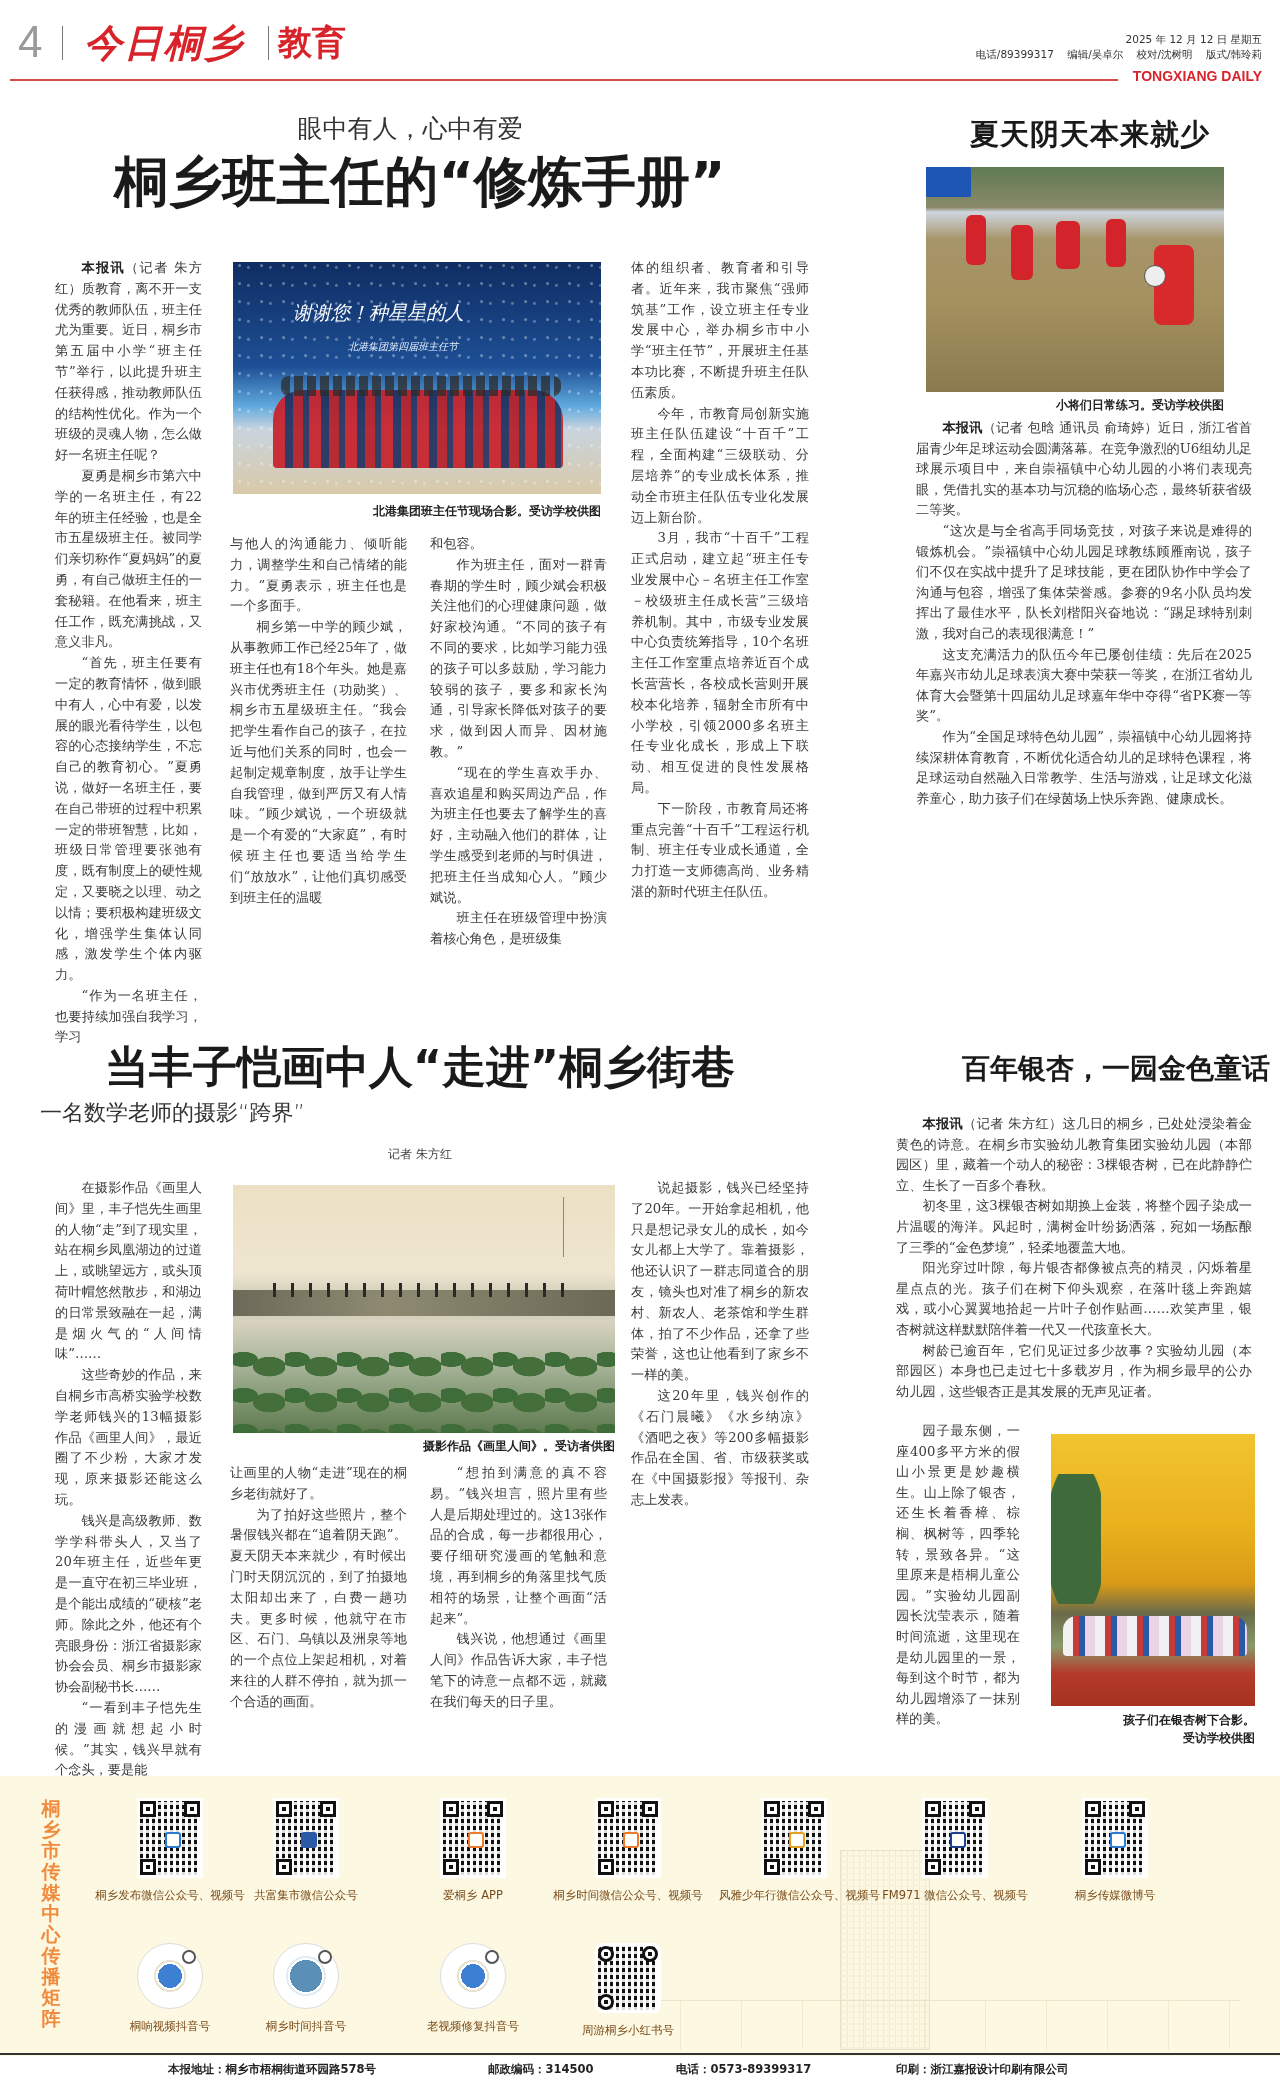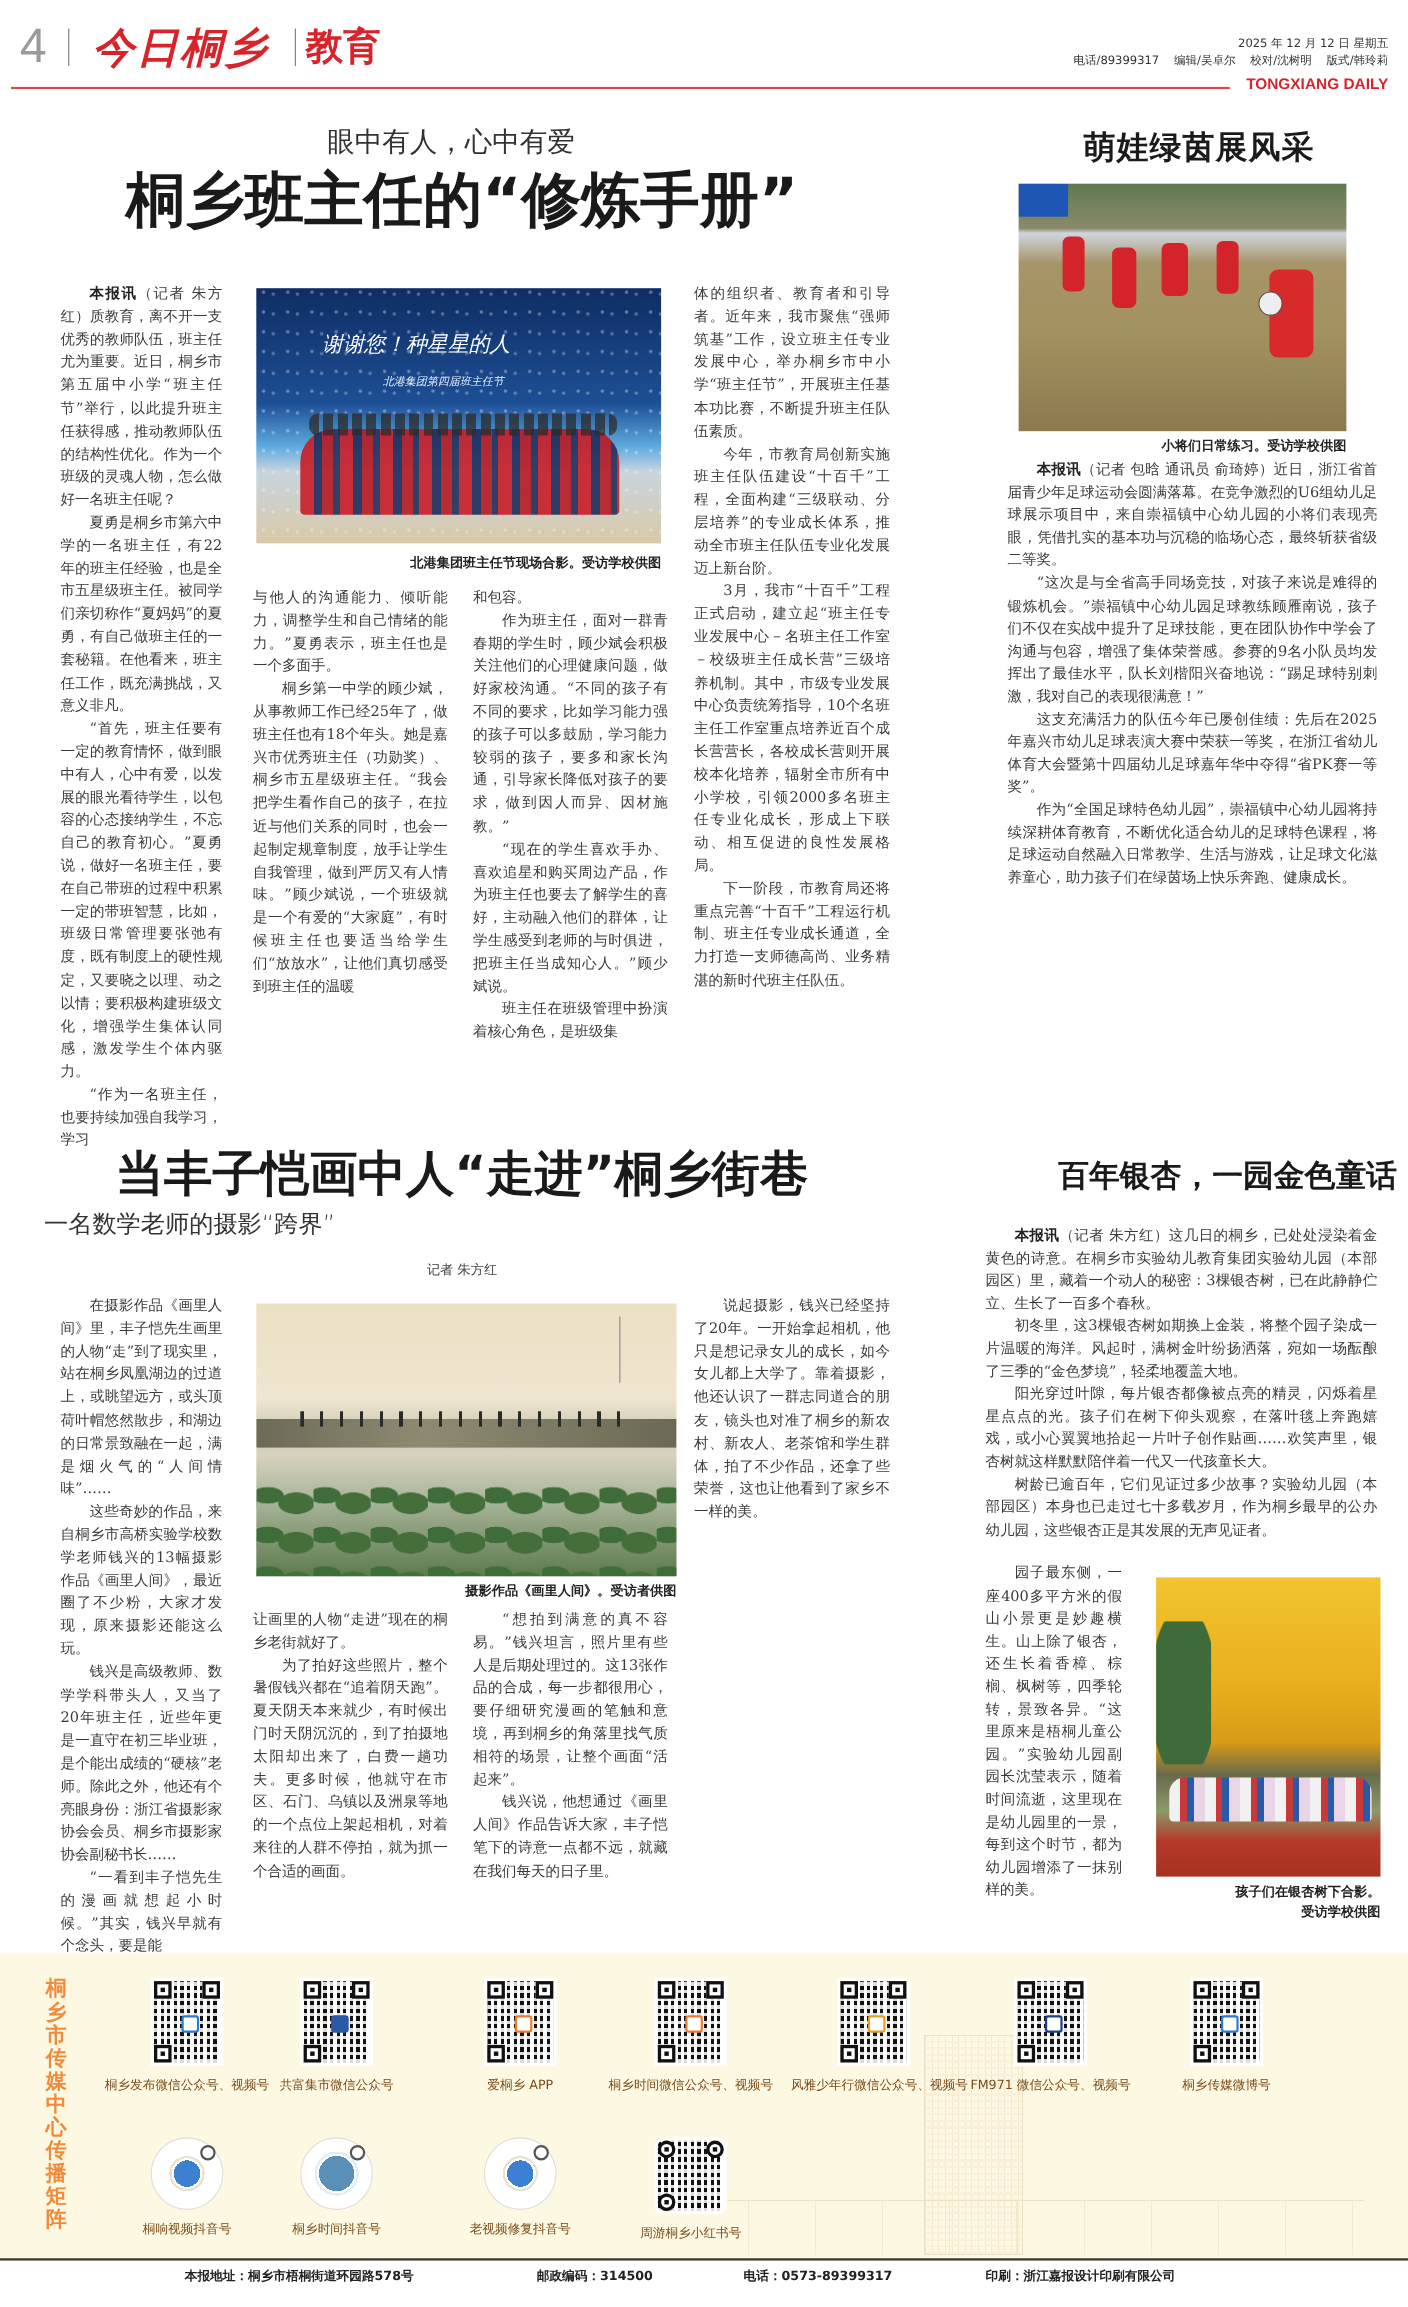--- a/index.html
+++ b/index.html
@@ -83,21 +83,21 @@
   <p>“现在的学生喜欢手办、喜欢追星和购买周边产品，作为班主任也要去了解学生的喜好，主动融入他们的群体，让学生感受到老师的与时俱进，把班主任当成知心人。”顾少斌说。</p>
   <p>班主任在班级管理中扮演着核心角色，是班级集</p>
 </div>
 <div class="col" style="left:631px;top:258px;width:178px">
   <p class="noind">体的组织者、教育者和引导者。近年来，我市聚焦“强师筑基”工作，设立班主任专业发展中心，举办桐乡市中小学“班主任节”，开展班主任基本功比赛，不断提升班主任队伍素质。</p>
   <p>今年，市教育局创新实施班主任队伍建设“十百千”工程，全面构建“三级联动、分层培养”的专业成长体系，推动全市班主任队伍专业化发展迈上新台阶。</p>
   <p>3月，我市“十百千”工程正式启动，建立起“班主任专业发展中心－名班主任工作室－校级班主任成长营”三级培养机制。其中，市级专业发展中心负责统筹指导，10个名班主任工作室重点培养近百个成长营营长，各校成长营则开展校本化培养，辐射全市所有中小学校，引领2000多名班主任专业化成长，形成上下联动、相互促进的良性发展格局。</p>
   <p>下一阶段，市教育局还将重点完善“十百千”工程运行机制、班主任专业成长通道，全力打造一支师德高尚、业务精湛的新时代班主任队伍。</p>
 </div>
 
-<div class="abs hl" style="left:905px;width:370px;top:115px;text-align:center;font-size:29px">萌娃绿茵展风采</div>
+<div class="abs hl" style="left:905px;width:370px;top:115px;text-align:center;font-size:29px">夏天阴天本来就少</div>
 <div class="photo" style="left:926px;top:167px;width:298px;height:225px;background:linear-gradient(180deg,#5f7a52 0%,#8a8a6a 18%,#cfd6df 20%,#a7956a 32%,#a3915f 60%,#8b7a4f 100%)">
   <div class="abs" style="left:0;top:0;width:45px;height:30px;background:#1e56b5"></div>
   <div class="abs" style="left:40px;top:48px;width:20px;height:50px;background:#d4242b;border-radius:6px"></div>
   <div class="abs" style="left:85px;top:58px;width:22px;height:55px;background:#d4242b;border-radius:6px"></div>
   <div class="abs" style="left:130px;top:54px;width:24px;height:48px;background:#d4242b;border-radius:6px"></div>
   <div class="abs" style="left:180px;top:52px;width:20px;height:48px;background:#d4242b;border-radius:6px"></div>
   <div class="abs" style="left:228px;top:78px;width:40px;height:80px;background:#d82a2a;border-radius:8px"></div>
   <div class="abs" style="left:218px;top:98px;width:22px;height:22px;background:#eee;border-radius:50%;border:1px solid #555"></div>
 </div>
 <div class="abs cap" style="left:926px;width:298px;top:397px">小将们日常练习。受访学校供图</div>
@@ -130,20 +130,21 @@
 <div class="col" style="left:230px;top:1463px;width:177px">
   <p class="noind">让画里的人物“走进”现在的桐乡老街就好了。</p>
   <p>为了拍好这些照片，整个暑假钱兴都在“追着阴天跑”。夏天阴天本来就少，有时候出门时天阴沉沉的，到了拍摄地太阳却出来了，白费一趟功夫。更多时候，他就守在市区、石门、乌镇以及洲泉等地的一个点位上架起相机，对着来往的人群不停拍，就为抓一个合适的画面。</p>
 </div>
 <div class="col" style="left:430px;top:1463px;width:177px">
   <p>“想拍到满意的真不容易。”钱兴坦言，照片里有些人是后期处理过的。这13张作品的合成，每一步都很用心，要仔细研究漫画的笔触和意境，再到桐乡的角落里找气质相符的场景，让整个画面“活起来”。</p>
   <p>钱兴说，他想通过《画里人间》作品告诉大家，丰子恺笔下的诗意一点都不远，就藏在我们每天的日子里。</p>
 </div>
 <div class="col" style="left:631px;top:1178px;width:178px">
   <p>说起摄影，钱兴已经坚持了20年。一开始拿起相机，他只是想记录女儿的成长，如今女儿都上大学了。靠着摄影，他还认识了一群志同道合的朋友，镜头也对准了桐乡的新农村、新农人、老茶馆和学生群体，拍了不少作品，还拿了些荣誉，这也让他看到了家乡不一样的美。</p>
+  <p>这20年里，钱兴创作的《石门晨曦》《水乡纳凉》《酒吧之夜》等200多幅摄影作品在全国、省、市级获奖或在《中国摄影报》等报刊、杂志上发表。</p>
 </div>
 
 <div class="abs hl" style="left:890px;width:380px;top:1050px;text-align:right;font-size:28px;letter-spacing:0">百年银杏，一园金色童话</div>
 <div class="col" style="left:896px;top:1114px;width:356px;line-height:20.6px">
   <p><b>本报讯</b><span>（记者 朱方红）</span><span>这几日的桐乡，已处处浸染着金黄色的诗意。在桐乡市实验幼儿教育集团实验幼儿园（本部园区）里，藏着一个动人的秘密：3棵银杏树，已在此静静伫立、生长了一百多个春秋。</span></p>
   <p>初冬里，这3棵银杏树如期换上金装，将整个园子染成一片温暖的海洋。风起时，满树金叶纷扬洒落，宛如一场酝酿了三季的“金色梦境”，轻柔地覆盖大地。</p>
   <p>阳光穿过叶隙，每片银杏都像被点亮的精灵，闪烁着星星点点的光。孩子们在树下仰头观察，在落叶毯上奔跑嬉戏，或小心翼翼地拾起一片叶子创作贴画……欢笑声里，银杏树就这样默默陪伴着一代又一代孩童长大。</p>
   <p>树龄已逾百年，它们见证过多少故事？实验幼儿园（本部园区）本身也已走过七十多载岁月，作为桐乡最早的公办幼儿园，这些银杏正是其发展的无声见证者。</p>
 </div>
 <div class="col" style="left:896px;top:1421px;width:124px;line-height:20.6px">

